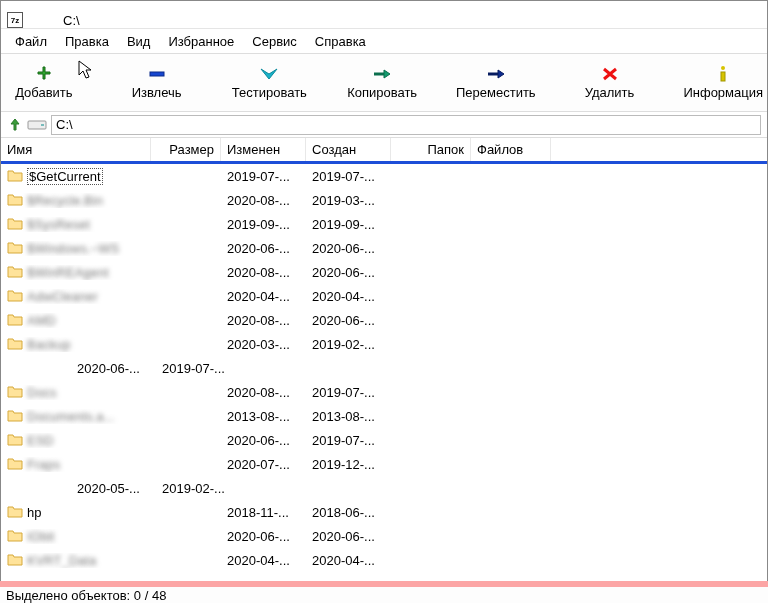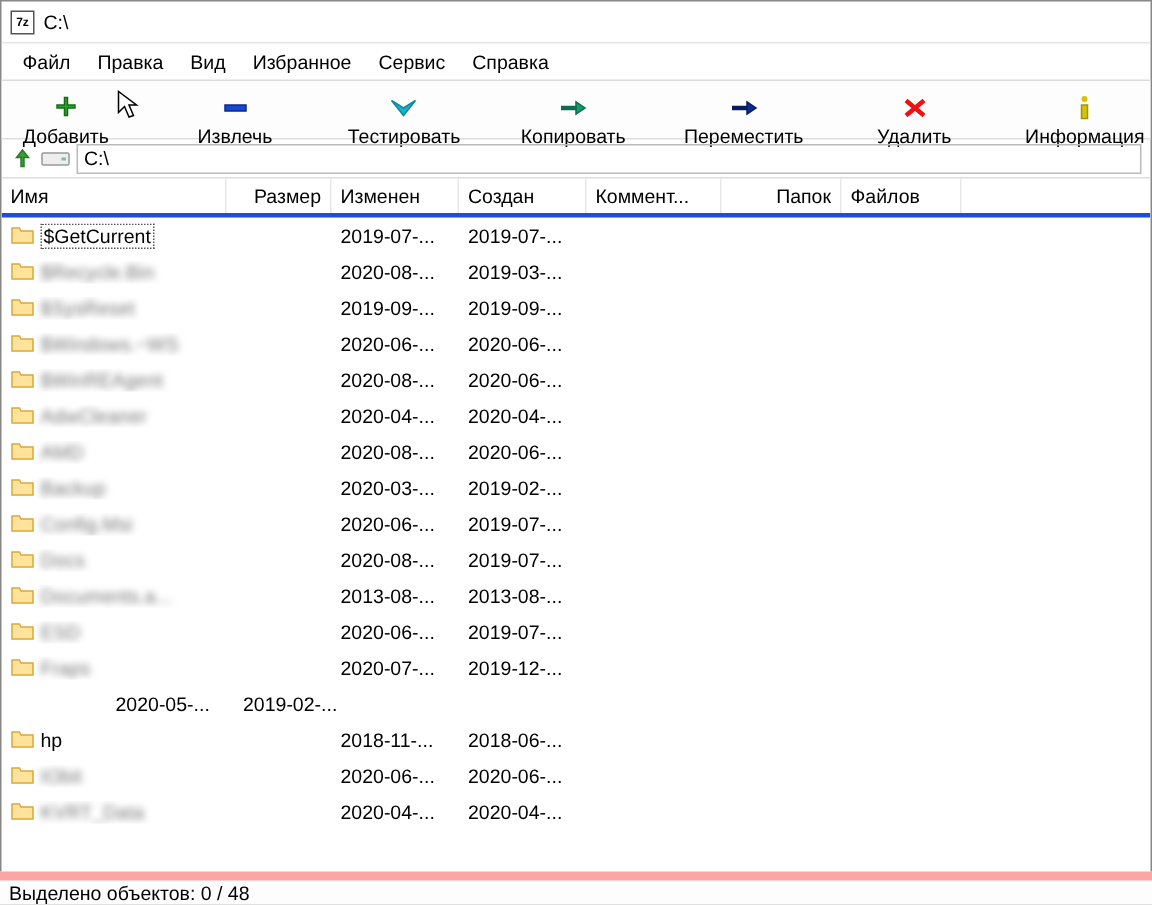--- a/index.html
+++ b/index.html
@@ -1,22 +1,22 @@
 <!DOCTYPE html>
 <html><head>
 <meta charset="utf-8">
 <style>
   * { box-sizing: border-box; margin: 0; padding: 0; font-family: "Segoe UI", Tahoma, sans-serif; }
   body { width: 768px; height: 603px; background: #fff; border: 1px solid #888; overflow: hidden; font-size: 13px; color: #000; }
-  .titlebar { height: 28px; display: flex; align-items: center; padding: 10px 6px; border-bottom: 1px solid #e5e5e5; }
+  .titlebar { height: 28px; display: flex; align-items: flex-end; padding: 0 6px; border-bottom: 1px solid #e5e5e5; gap: 34px; }
   .titlebar .app-icon { width: 16px; height: 16px; border: 1px solid #555; display: flex; align-items: center; justify-content: center; font-size: 8px; font-weight: bold; margin-right: 6px; }
   .titlebar .title { font-size: 13px; }
   .menubar { height: 24px; display: flex; align-items: center; padding: 0 6px; gap: 2px; }
   .menubar .menu-item { padding: 2px 8px; cursor: default; }
-  .toolbar { height: 40px; display: flex; padding: 0 4px; border-top: 1px solid #ddd; border-bottom: 1px solid #ddd; background: #fdfdfd; gap: 35px; }
+  .toolbar { height: 59px; display: flex; align-items: center; padding: 0 4px; border-top: 1px solid #ddd; border-bottom: 1px solid #ddd; background: #fdfdfd; gap: 35px; }
   .toolbar .tool-btn { display: flex; flex-direction: column; align-items: center; justify-content: center; width: 92px; height: 52px; cursor: default; font-size: 13px; gap: 2px; }
   .toolbar .tool-btn .tb-icon { width: 20px; height: 18px; display: flex; align-items: center; justify-content: center; }
   .pathbar { height: 26px; display: flex; align-items: center; border-bottom: 1px solid #ddd; padding: 0 6px; gap: 4px; }
   .pathbar .up-icon svg { display: block; }
   .pathbar .drive-icon svg { display: block; }
   .pathbar .path-input { flex: 1; height: 20px; border: 1px solid #bbb; padding: 0 4px; font-size: 13px; display: flex; align-items: center; }
   .list { overflow: hidden; }
   .list-header { height: 26px; display: flex; align-items: center; border-bottom: 3px solid #1d4ed8; }
   .list-header .col { padding: 0 6px; border-right: 1px solid #e8e8e8; height: 100%; display: flex; align-items: center; font-size: 13px; color: #000; }
   .list-rows { }
@@ -135,21 +135,20 @@
   </span>
   <div class="path-input">C:\</div>
 </div>
 
 <div class="list">
   <div class="list-header">
     <div class="col col-name">Имя</div>
     <div class="col col-size">Размер</div>
     <div class="col col-mod">Изменен</div>
     <div class="col col-crt">Создан</div>
-    <div class="col col-com">Коммент...</div>
     <div class="col col-fold">Папок</div>
     <div class="col col-file">Файлов</div>
   </div>
   <div class="list-rows" id="list-rows">
       <div class="row">
         <div class="cell cell-name">
           <svg class="folder-icon" viewBox="0 0 16 14">
             <path d="M1 3 L1 12 L15 12 L15 4 L7 4 L6 2 L1 2 Z" fill="#ffe39a" stroke="#d6a93a"></path>
           </svg>
           <span class="name-label focused">$GetCurrent</span>
@@ -253,26 +252,20 @@
           <span class="name-label blur">Backup</span>
         </div>
         <div class="cell cell-size"></div>
         <div class="cell cell-mod">2020-03-...</div>
         <div class="cell cell-crt">2019-02-...</div>
         <div class="cell cell-com"></div>
         <div class="cell cell-fold"></div>
         <div class="cell cell-file"></div>
       </div>
       <div class="row">
-        <div class="cell cell-name">
-          <svg class="folder-icon" viewBox="0 0 16 14">
-            <path d="M1 3 L1 12 L15 12 L15 4 L7 4 L6 2 L1 2 Z" fill="#ffe39a" stroke="#d6a93a"></path>
-          </svg>
-          <span class="name-label blur">Config.Msi</span>
-        </div>
         <div class="cell cell-size"></div>
         <div class="cell cell-mod">2020-06-...</div>
         <div class="cell cell-crt">2019-07-...</div>
         <div class="cell cell-com"></div>
         <div class="cell cell-fold"></div>
         <div class="cell cell-file"></div>
       </div>
       <div class="row">
         <div class="cell cell-name">
           <svg class="folder-icon" viewBox="0 0 16 14">

